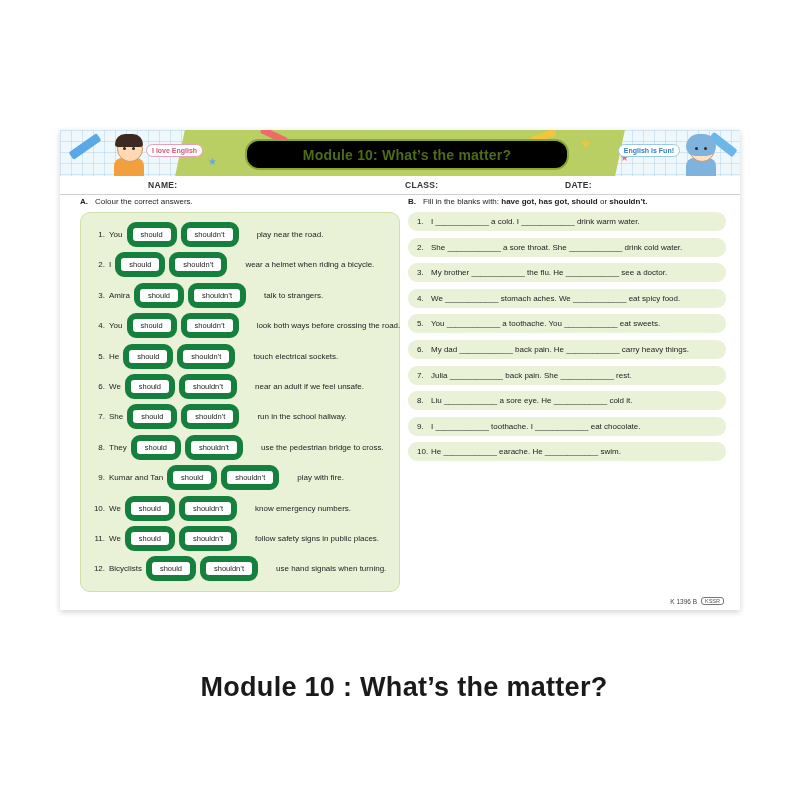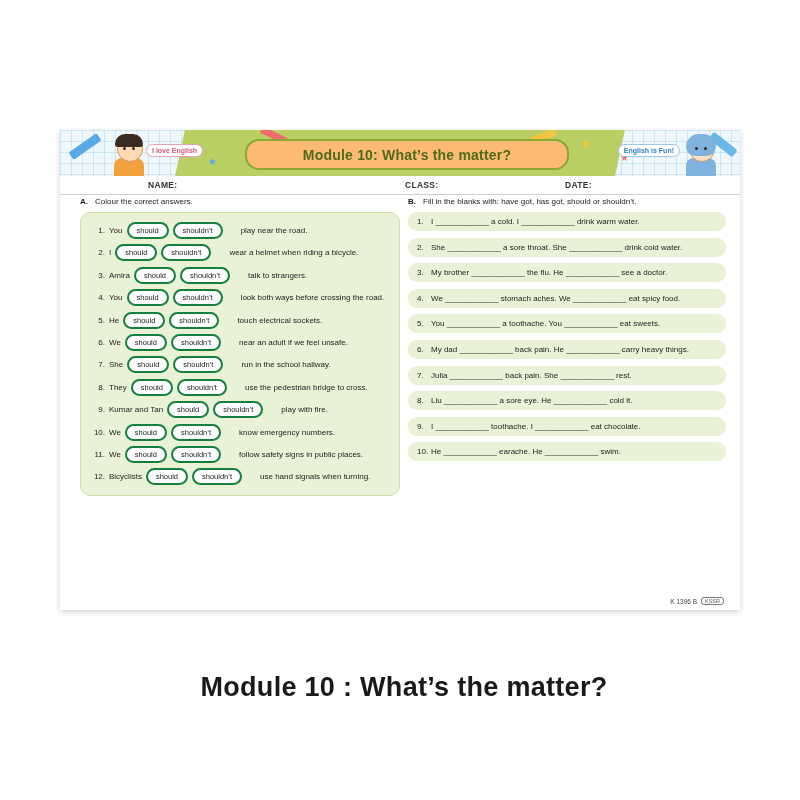--- a/index.html
+++ b/index.html
@@ -52,21 +52,21 @@
     height: 46px;
     background: #b9cf63;
     transform: skewX(-12deg);
   }
   .title-pill {
     position: absolute;
     left: 185px;
     top: 9px;
     width: 320px;
     height: 27px;
-    background: #fdba74;
+    background: #000000;
     border: 2px solid #8aa832;
     border-radius: 14px;
     display: flex;
     align-items: center;
     justify-content: center;
   }
   .title-pill span {
     color: #4e6b17;
     font-size: 14px;
     font-weight: bold;
@@ -170,21 +170,21 @@
   .col.left { left: 20px; width: 320px; }
   .col.right { left: 348px; width: 318px; }
 
   .instr {
     font-size: 8px;
     color: #1d1d1d;
     margin-bottom: 6px;
     white-space: nowrap;
   }
   .instr .ltr { font-weight: bold; margin-right: 7px; }
-  .instr b { font-weight: normal; }
+  .instr b { font-weight: bold; }
 
   
   .green-panel {
     background: #e9f2d6;
     border: 1px solid #cfe0a8;
     border-radius: 10px;
     padding: 9px 8px 10px 8px;
   }
   .q-row {
     display: flex;
@@ -193,21 +193,21 @@
     color: #1d1d1d;
     margin-bottom: 5.4px;
     white-space: nowrap;
   }
   .q-row:last-child { margin-bottom: 0; }
   .q-num { width: 16px; text-align: right; margin-right: 4px; flex: none;}
   .q-pre { margin-right: 4px; }
   .opt {
     display: inline-block;
     background: #ffffff;
-    border: 2px solid #15803d;
+    border: 6px solid #15803d;
     border-radius: 9px;
     padding: 2px 8px;
     font-size: 7.5px;
     margin-right: 4px;
   }
   .q-post { margin-left: 14px; }
 
   
   .blank-row {
     background: #e9f2d6;

